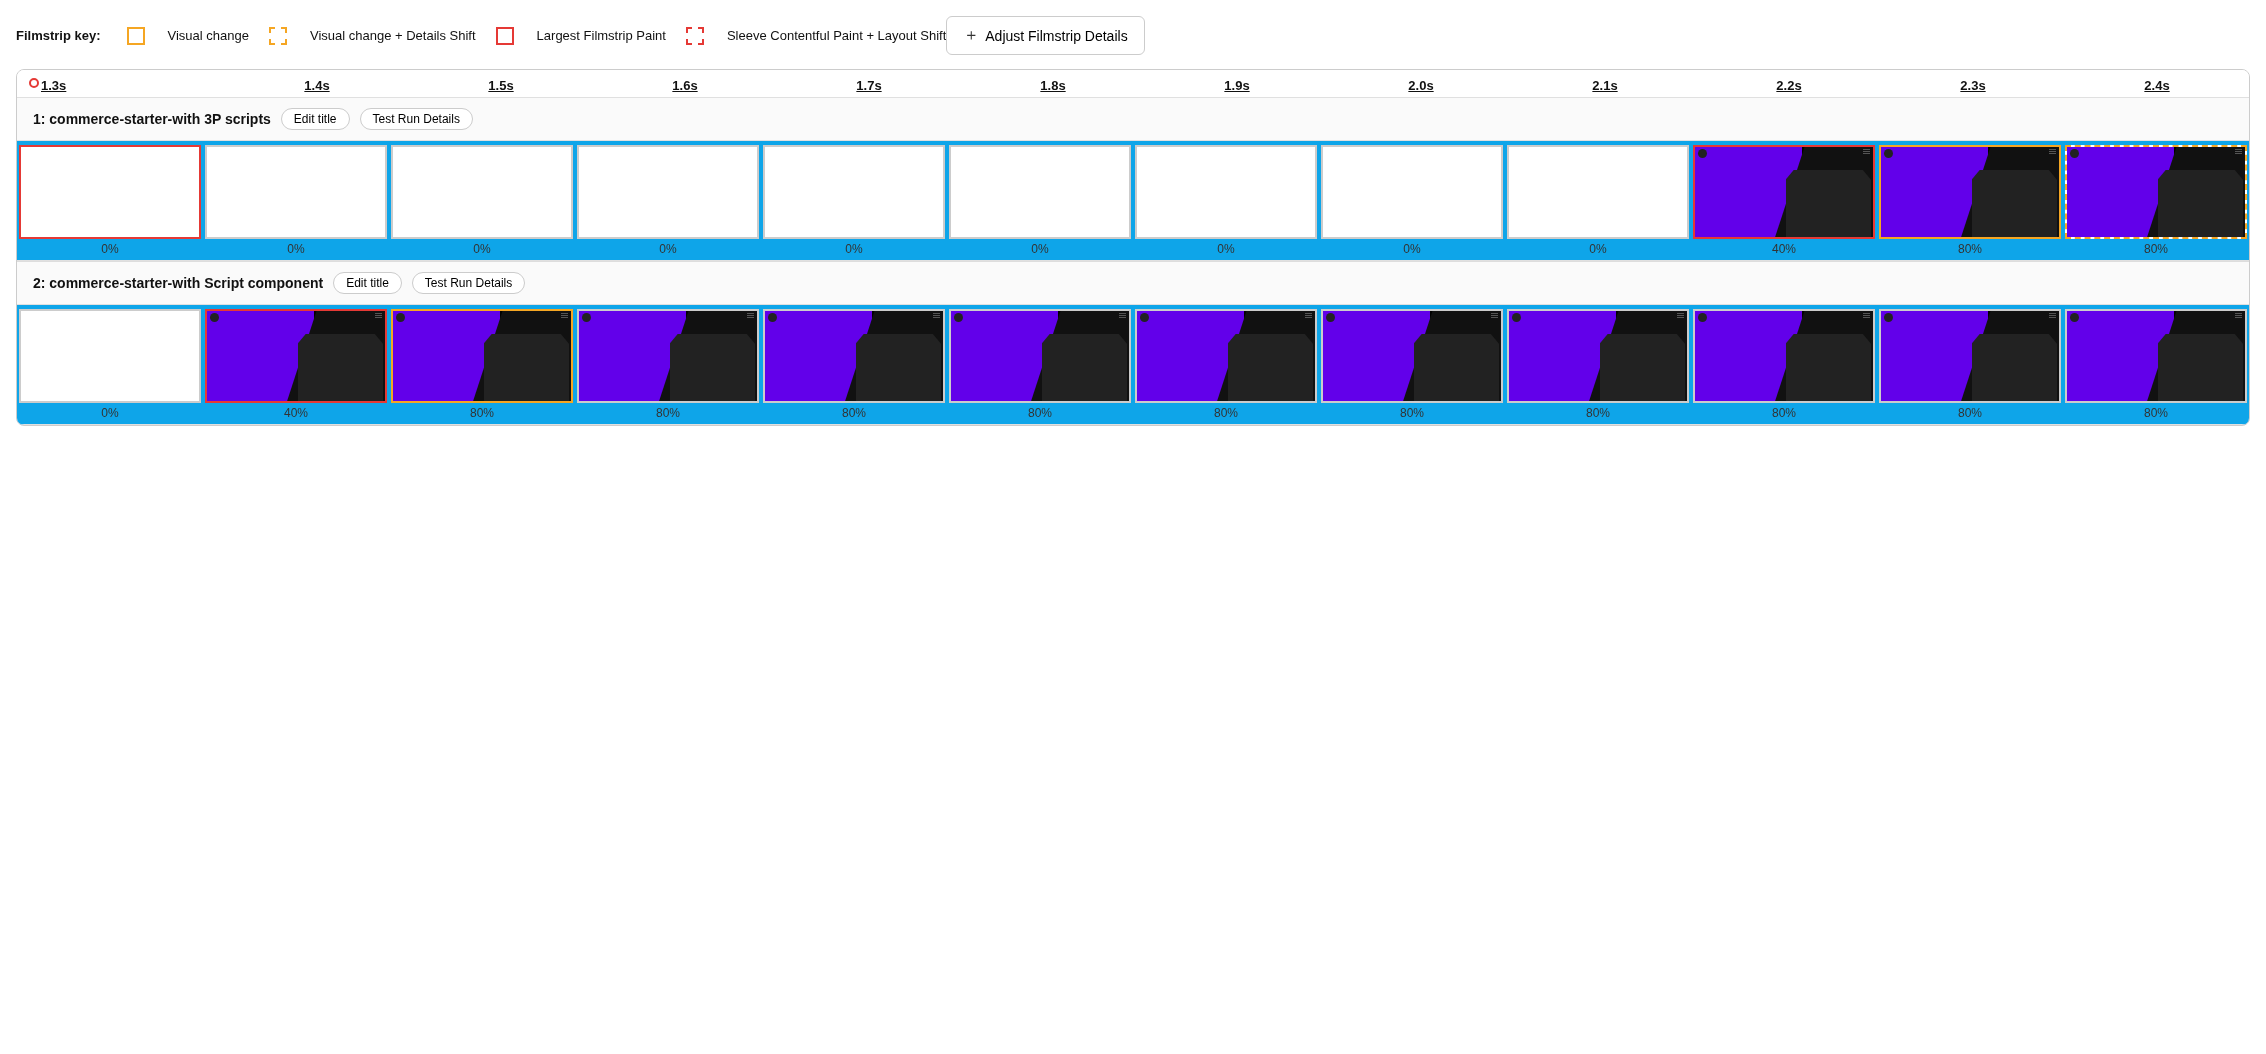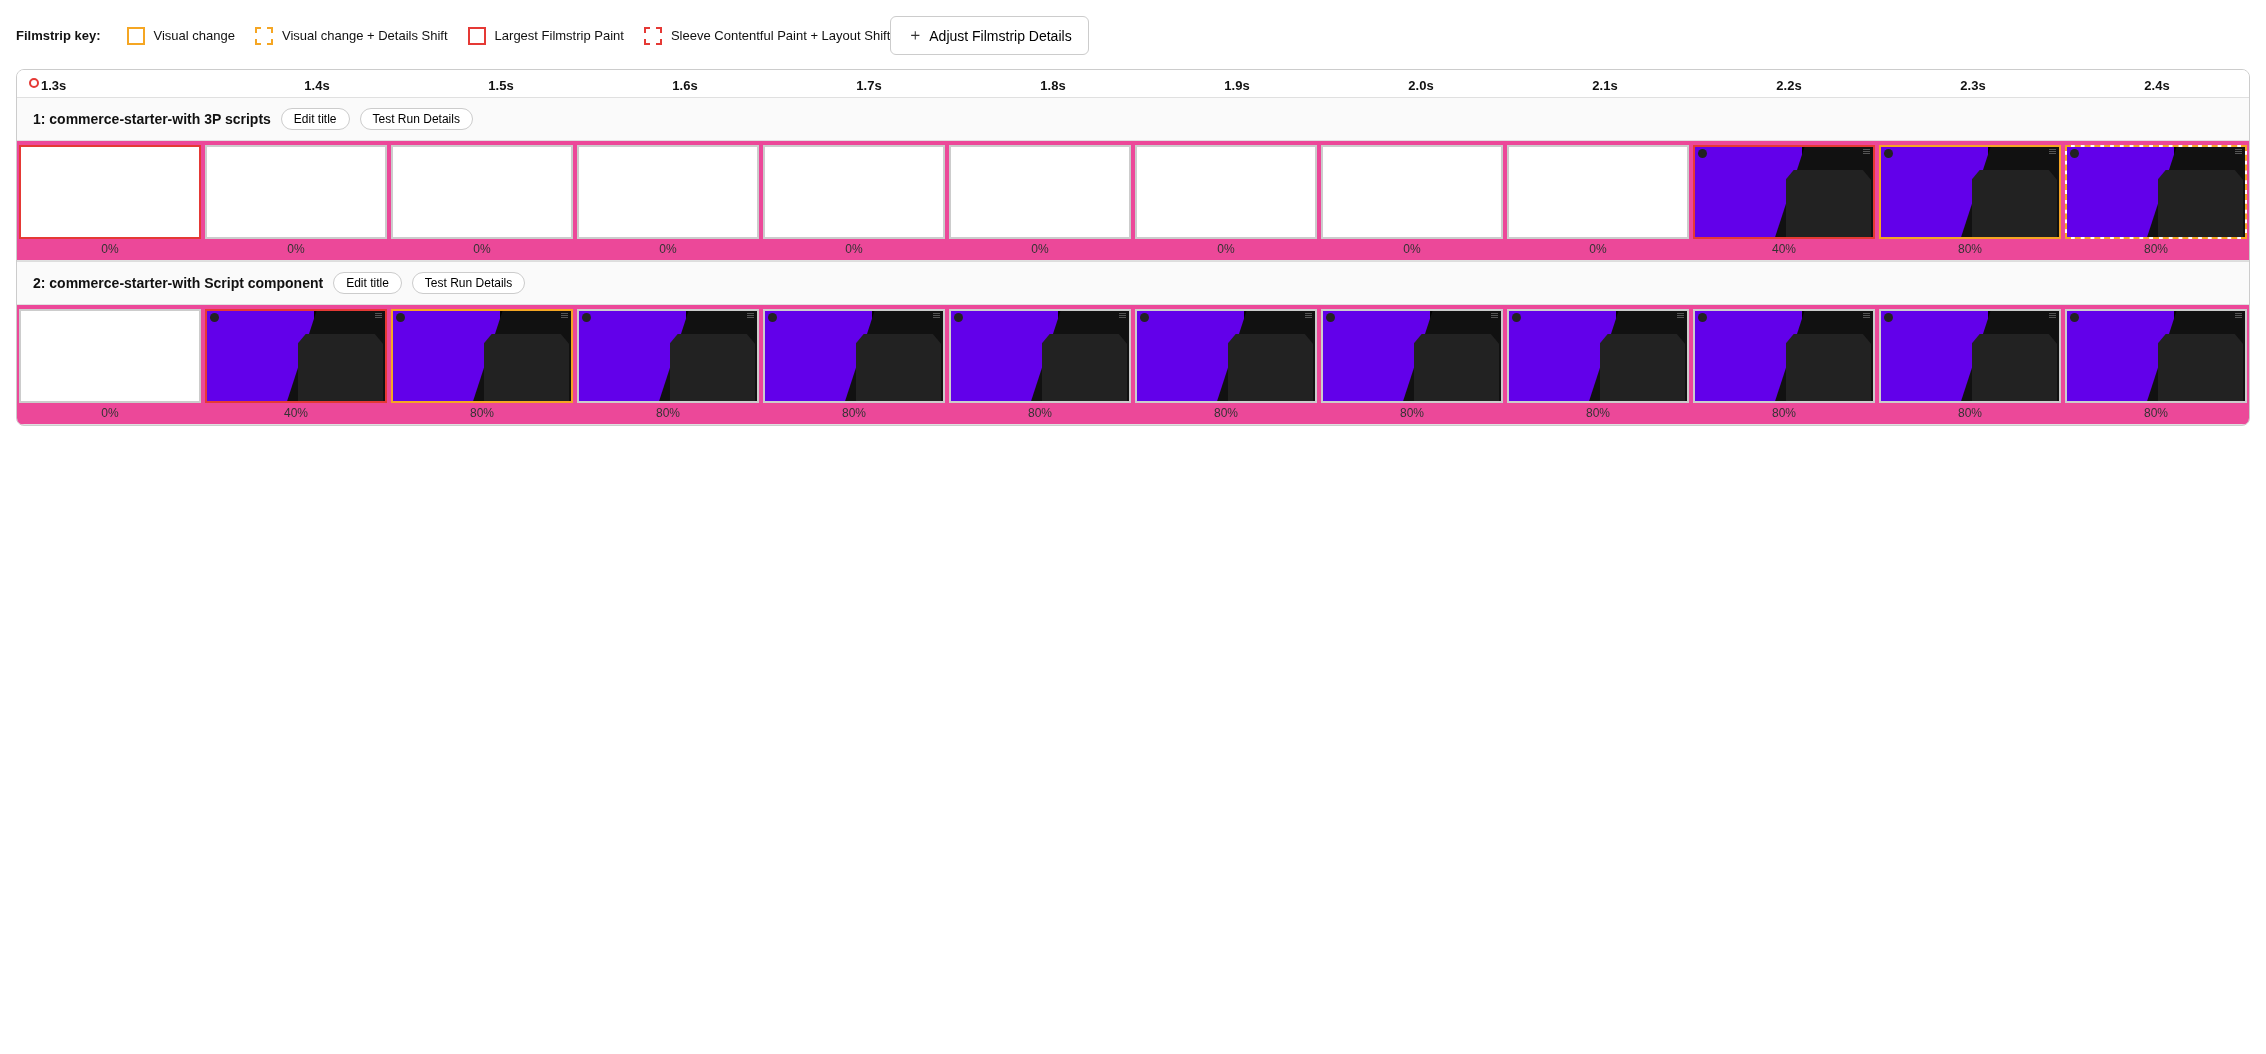--- a/index.html
+++ b/index.html
@@ -24,21 +24,21 @@
       gap: 20px;
       flex-wrap: wrap;
     }
     .legend-key {
       font-weight: 700;
       margin-right: 6px;
     }
     .legend-item {
       display: flex;
       align-items: center;
-      gap: 9px;
+      gap: 23px;
       font-size: 13px;
     }
     .legend-box {
       width: 18px;
       height: 18px;
       flex-shrink: 0;
     }
     .legend-box.solid-yellow {
       border: 2px solid #f5a623;
       background: transparent;
@@ -98,34 +98,35 @@
       border: 2px solid #e53935;
       background: transparent;
       position: absolute;
       left: 12px;
       top: 8px;
     }
     .timeline-labels {
       display: flex;
       width: 100%;
       padding-left: 24px;
+      text-decoration: underline;
     }
     .timeline-label {
       flex: 1;
       text-align: center;
       font-weight: 700;
       font-size: 13px;
     }
     .timeline-label:first-child {
       text-align: left;
     }
 
     
     .run-section {
-      background: #ec4899;
+      background: #0ea5e9;
     }
     .run-header {
       display: flex;
       align-items: center;
       gap: 10px;
       padding: 10px 16px;
       background: #fafafa;
       border-bottom: 1px solid #e0e0e0;
     }
     .run-title {

